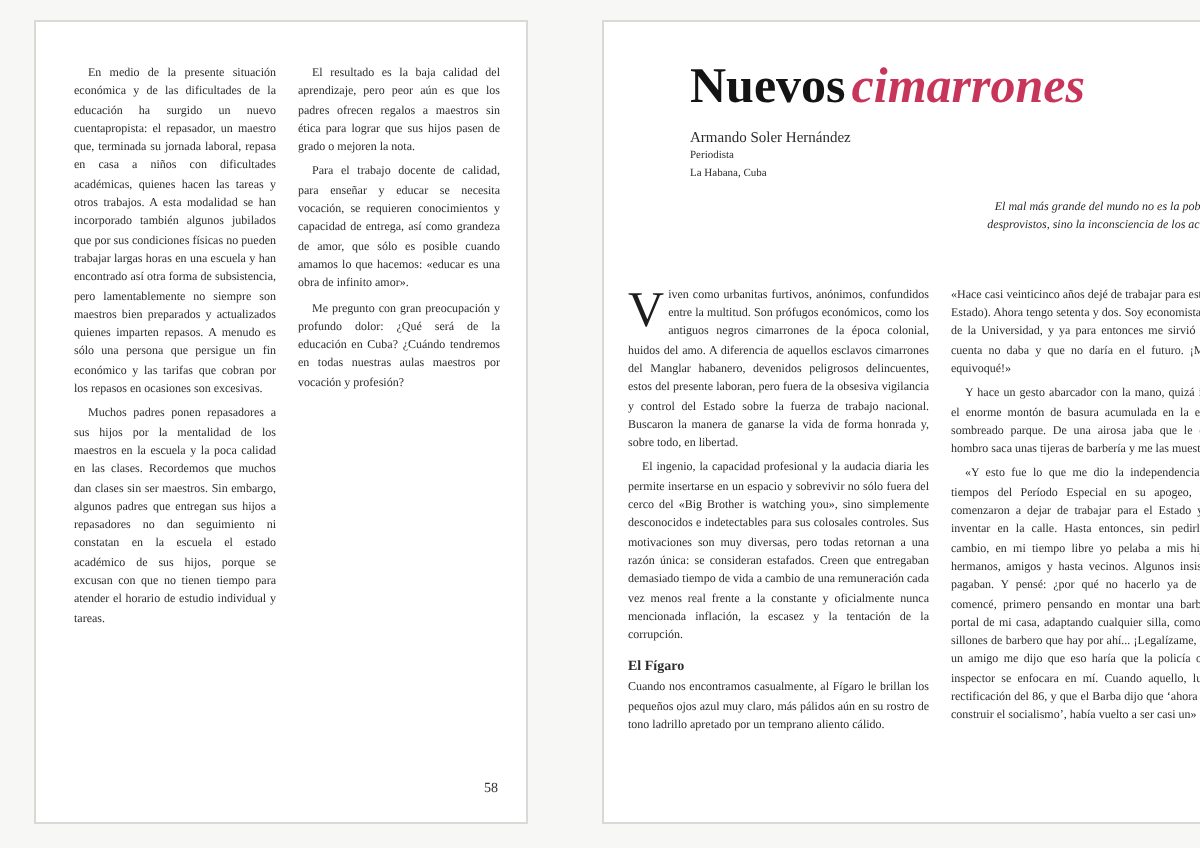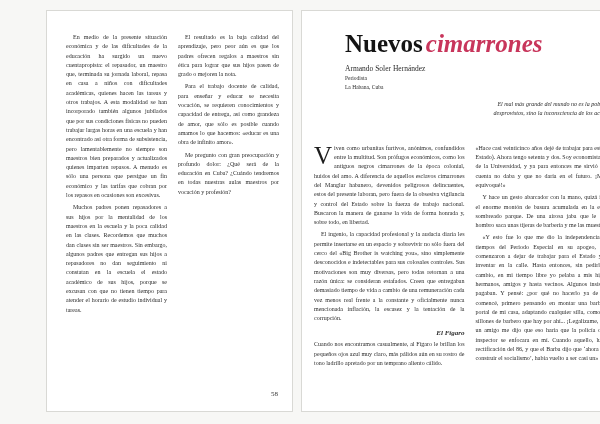--- a/index.html
+++ b/index.html
@@ -7,21 +7,21 @@
   .spread {
     position:relative; width:600px; height:424px;
     background:#f7f7f5; overflow:hidden;
     font-family:"Liberation Serif","DejaVu Serif",serif;
     color:#2b2b2b;
   }
   .page {
     position:absolute; top:10px; height:402px; background:#ffffff;
     border:1px solid #d9d9d5; box-sizing:border-box;
   }
-  .page-left  { left:17px;  width:247px;margin-left:29px; }
+  .page-left  { left:17px;  width:247px; }
   .page-right { left:301px; width:339px; }
 
   .two-col { display:flex; gap:11px; }
   .col { flex:1 1 0; min-width:0; }
 
   p {
     margin:0 0 3px 0; text-align:justify; text-indent:7px;
     font-size:6px; line-height:1.55; hyphens:auto;
   }
   .pl-body { padding:22px 13px 8px 19px; }
@@ -52,21 +52,21 @@
   .rp-cols { padding:9px 13px 0 12px; margin-top:6px; }
 
   .dropcap {
     float:left; font-size:25px; line-height:0.8;
     padding:2px 2px 0 0; color:#1d1d1d;
   }
   .p-first { text-indent:0; }
 
   .subhead {
     margin:6px 0 3px 0; font-size:7px; font-weight:bold;
-    font-style:italic; text-indent:0; text-align:right;
+    text-indent:0; text-align:left;
   }
 </style>
 </head>
 <body>
 
 <div class="spread">
 
   <div class="page page-left">
     <div class="pl-body two-col">
       <div class="col">

